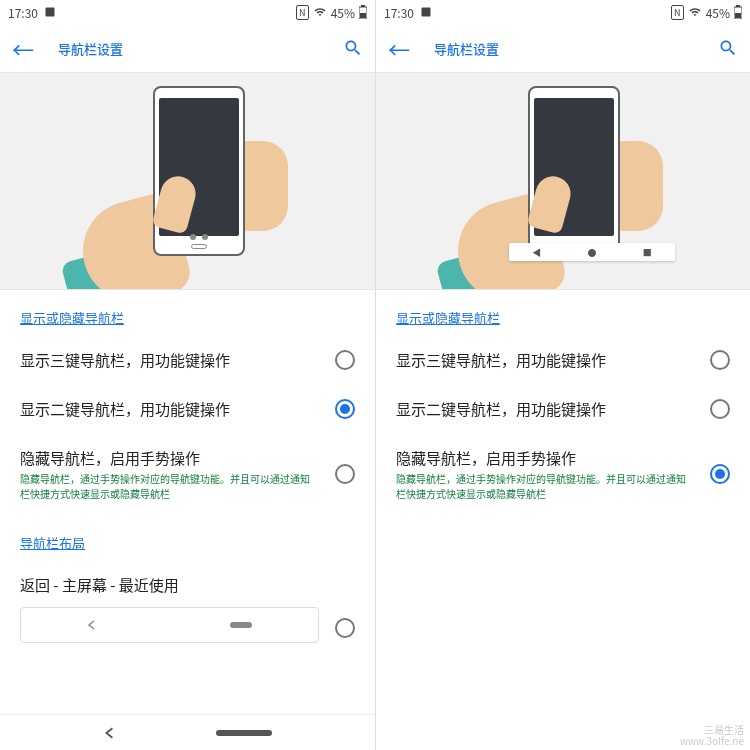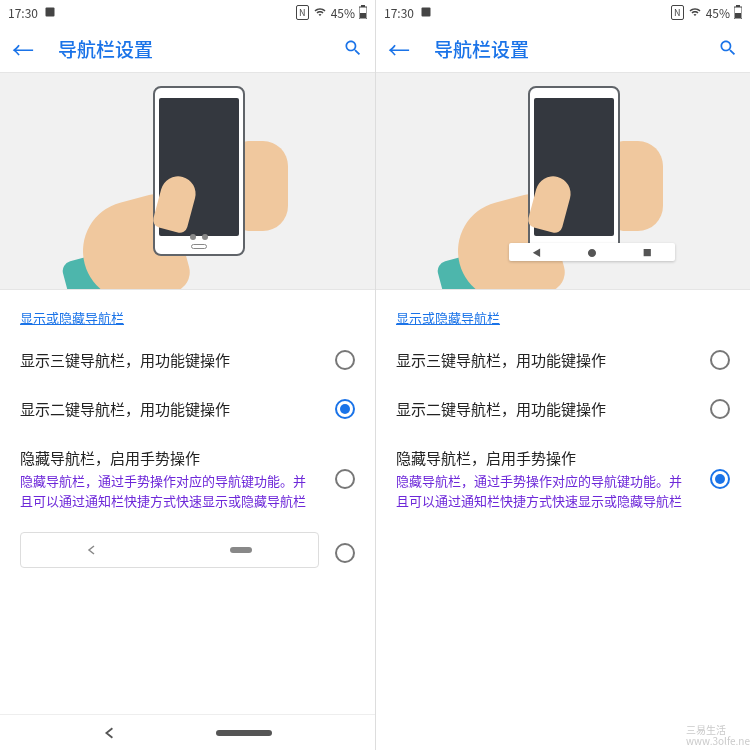--- a/index.html
+++ b/index.html
@@ -7,21 +7,21 @@
     .container { display: flex; width: 750px; height: 750px; }
     .pane { width: 375px; height: 750px; background: #fff; position: relative; overflow: hidden; }
     .pane + .pane { border-left: 1px solid #ddd; }
     
     .status-bar { height: 24px; display: flex; justify-content: space-between; align-items: center; padding: 0 8px; font-size: 12px; color: #444; background: #fff; }
     .status-left { display: flex; align-items: center; gap: 6px; justify-content: center; }
     .status-right { display: flex; align-items: center; gap: 4px; }
     
     .app-bar { height: 48px; display: flex; align-items: center; padding: 0 12px; background: #fff; }
     .back-arrow { color: #1a73e8; font-size: 22px; margin-right: 24px; cursor: pointer; }
-    .title { color: #1a73e8; font-size: 19px; font-weight: 500; flex: 1; }
+    .title { color: #1a73e8; font-size: 13px; font-weight: 500; flex: 1; }
     .search-icon { color: #1a73e8; font-size: 20px; cursor: pointer; }
     
     .preview-area { background: #f1f1f1; height: 218px; border-top: 1px solid #e5e5e5; border-bottom: 1px solid #e5e5e5; display: flex; align-items: center; justify-content: center; position: relative; overflow: hidden; }
     
     .phone-illustration { position: relative; width: 180px; height: 200px; }
     .phone-body { position: absolute; left: 55px; top: 5px; width: 92px; height: 170px; background: #fff; border: 2px solid #606469; border-radius: 8px; }
     .phone-screen { position: absolute; left: 4px; top: 10px; right: 4px; bottom: 18px; background: #34383f; border-radius: 2px; }
     .phone-home-btn { position: absolute; bottom: 5px; left: 50%; transform: translateX(-50%); width: 16px; height: 5px; border: 1px solid #888; border-radius: 3px; }
     .phone-dots { position: absolute; bottom: 14px; left: 50%; transform: translateX(-50%); display: flex; gap: 6px; }
     .phone-dot { width: 6px; height: 6px; background: #888; border-radius: 50%; }
@@ -29,34 +29,34 @@
     .hand-palm { position: absolute; left: -15px; bottom: -20px; width: 100px; height: 100px; background: #f0c89e; border-radius: 50% 20% 20% 50%; transform: rotate(-15deg); }
     .thumb { position: absolute; left: 60px; bottom: 50px; width: 35px; height: 55px; background: #f0c89e; border-radius: 18px 18px 8px 8px; transform: rotate(15deg); }
     .fingers { position: absolute; right: -10px; top: 60px; width: 50px; height: 90px; background: #f0c89e; border-radius: 10px 25px 25px 10px; }
     .sleeve { position: absolute; left: -30px; bottom: -40px; width: 90px; height: 70px; background: #4db6ac; transform: rotate(-15deg); border-radius: 10px; }
     
     .section-header { color: #1a73e8; font-size: 13px; padding: 18px 20px 8px; text-decoration: underline; }
     
     .option { display: flex; align-items: center; padding: 14px 20px; cursor: pointer; }
     .option-text { flex: 1; padding-right: 20px; }
     .option-title { font-size: 15px; color: #222; line-height: 1.4; }
-    .option-desc { font-size: 13px; color: #6d28d9; margin-top: 3px; line-height: 1.5; }
+    .option-desc { font-size: 10px; color: #15803d; margin-top: 3px; line-height: 1.5; }
     
     .radio { width: 20px; height: 20px; border: 2px solid #777; border-radius: 50%; flex-shrink: 0; position: relative; }
     .radio.selected { border-color: #1a73e8; }
     .radio.selected::after { content: ''; position: absolute; left: 3px; top: 3px; width: 10px; height: 10px; background: #1a73e8; border-radius: 50%; }
     
     .layout-preview { margin: 8px 20px 14px; border: 1px solid #ddd; border-radius: 4px; height: 36px; display: flex; align-items: center; justify-content: space-around; color: #666; }
     .layout-row { display: flex; align-items: center; padding-right: 20px; }
     .layout-row .layout-preview { flex: 1; margin-right: 16px; }
     
     .bottom-nav { position: absolute; bottom: 0; left: 0; right: 0; height: 36px; display: flex; align-items: center; justify-content: center; gap: 100px; border-top: 1px solid #eee; background: #fff; color: #555; }
     .nav-pill { width: 56px; height: 6px; background: #555; border-radius: 3px; }
     
-    .watermark { position: absolute; right: 0; bottom: 4px; font-size: 10px; color: rgba(100,100,100,0.35); text-align: left; line-height: 1.1; }
+    .watermark { position: absolute; right: 6px; bottom: 4px; font-size: 10px; color: rgba(100,100,100,0.35); text-align: right; line-height: 1.1; }
     
     svg { display: block; }
   </style>
 </head>
 <body>
 
 <div class="container">
 
   <div class="pane">
     <div class="status-bar">
@@ -130,21 +130,27 @@
     </div>
 
     <div class="option">
       <div class="option-text">
         <div class="option-title">隐藏导航栏，启用手势操作</div>
         <div class="option-desc">隐藏导航栏，通过手势操作对应的导航键功能。并且可以通过通知栏快捷方式快速显示或隐藏导航栏</div>
       </div>
       <div class="radio"></div>
     </div>
 
-
+    <div class="section-header">导航栏布局</div>
+
+    <div class="option" style="padding-bottom:4px">
+      <div class="option-text">
+          <div class="option-title">返回 - 主屏幕 - 最近使用</div>
+        </div>
+    </div>
     <div class="layout-row">
       <div class="layout-preview">
         <span>
             <svg width="10" height="10" viewBox="0 0 10 10">
               <path d="M7 1 L2 5 L7 9" stroke="#888" stroke-width="1.5" fill="none"></path>
             </svg>
           </span>
         <span style="width:22px;height:6px;background:#888;border-radius:3px"></span>
       </div>
       <div class="radio"></div>

